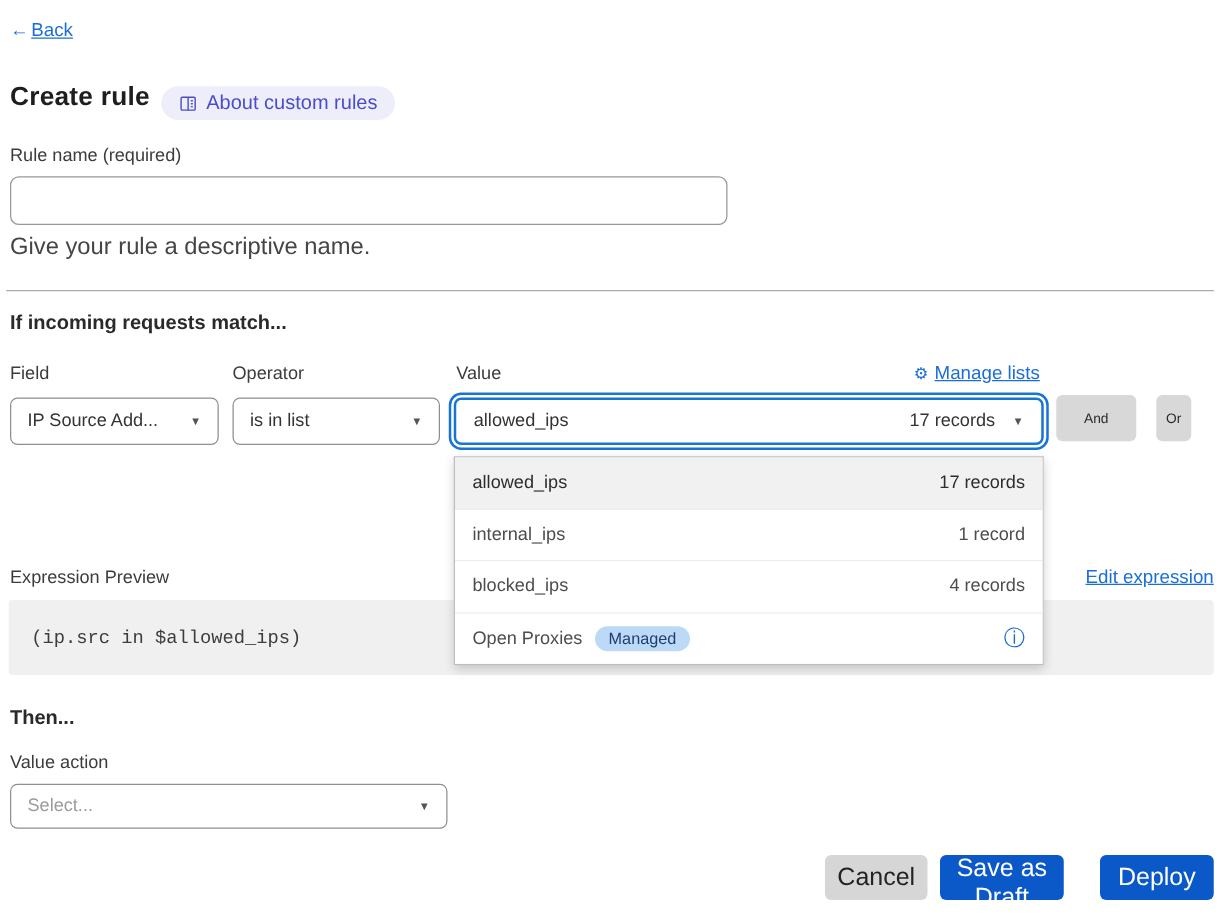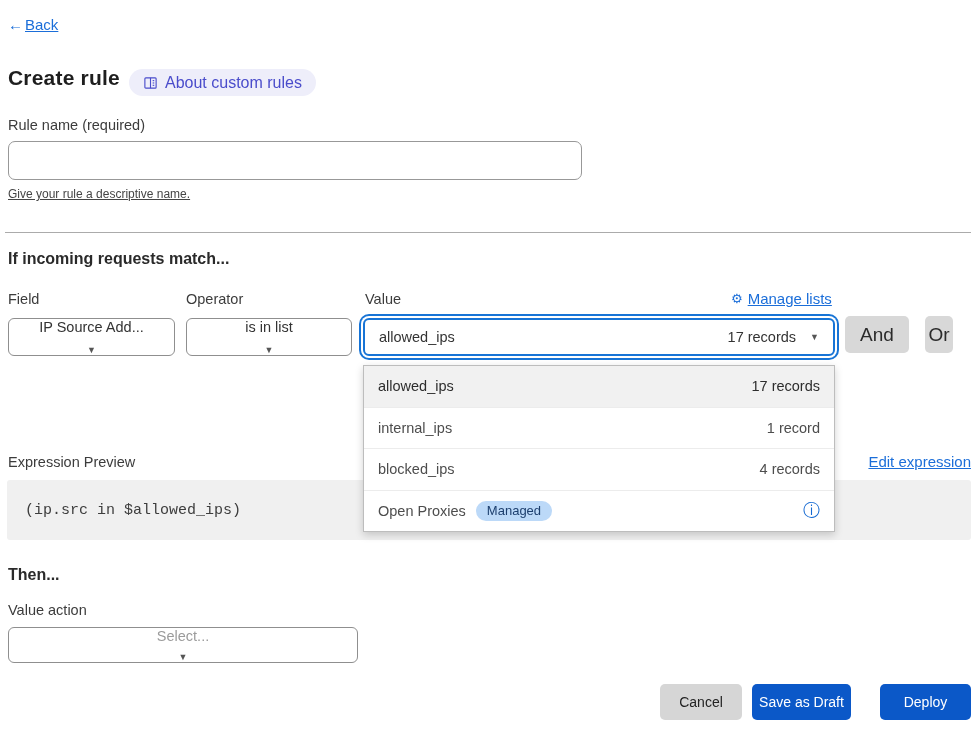--- a/index.html
+++ b/index.html
@@ -60,21 +60,21 @@
     left: 8px; top: 141px;
     width: 574px; height: 39px;
     border: 1px solid #989898;
     border-radius: 7px;
     font-size: 15px;
     padding: 0 12px;
     color: #333;
     outline: none;
     background: #fff;
   }
-  .rule-name-helper { left: 8px; top: 187px; font-size: 12px; color: #454545; text-decoration: underline; }
+  .rule-name-helper { left: 8px; top: 187px; font-size: 19px; color: #454545; }
 
   .divider { left: 5px; top: 232px; width: 966px; height: 1px; background: #ababab; }
 
   
   .section-heading {
     font-size: 16px;
     font-weight: 700;
     color: #2a2a2a;
   }
   .match-heading { left: 8px; top: 250px; }
@@ -99,21 +99,20 @@
     border: 1px solid #8f8f8f;
     border-radius: 6px;
     background: #fff;
     display: flex;
     align-items: center;
     justify-content: space-between;
     padding: 0 13px;
     font-size: 14.5px;
     color: #333;
     cursor: pointer;
-    flex-direction: column;
   }
   .caret { font-size: 9px; color: #555; }
   .field-select    { left: 8px;   top: 318px; width: 167px; }
   .operator-select { left: 186px; top: 318px; width: 166px; }
 
   .value-select {
     left: 363px; top: 318px;
     width: 472px; height: 38px;
     border: 2px solid #1774d6;
     border-radius: 6px;
@@ -129,21 +128,21 @@
   }
   .value-right { display: inline-flex; align-items: center; gap: 14px; }
 
   .logic-btn {
     top: 316px;
     height: 37px;
     border: none;
     border-radius: 5px;
     background: #d8d8d8;
     color: #2b2b2b;
-    font-size: 19px;
+    font-size: 11px;
     font-family: inherit;
     cursor: pointer;
   }
   .and-btn { left: 845px; width: 64px; }
   .or-btn  { left: 925px; width: 28px; }
 
   
   .dropdown {
     left: 363px; top: 365px;
     width: 472px; height: 167px;
@@ -207,21 +206,21 @@
   .action-label { left: 8px; top: 602px; }
   .action-select { left: 8px; top: 627px; width: 350px; height: 36px; }
   .placeholder-text { color: #9b9b9b; }
 
   
   .footer-btn {
     top: 684px;
     height: 36px;
     border: none;
     border-radius: 5px;
-    font-size: 14px;
+    font-size: 20px;
     font-family: inherit;
     cursor: pointer;
   }
   .cancel-btn { left: 660px; width: 82px; background: #d6d6d6; color: #232323; }
   .primary-btn { background: #0b58c8; color: #fff; }
   .save-draft-btn { left: 752px; width: 99px; }
   .deploy-btn { left: 880px; width: 91px; }
 </style>
 </head>
 <body>

